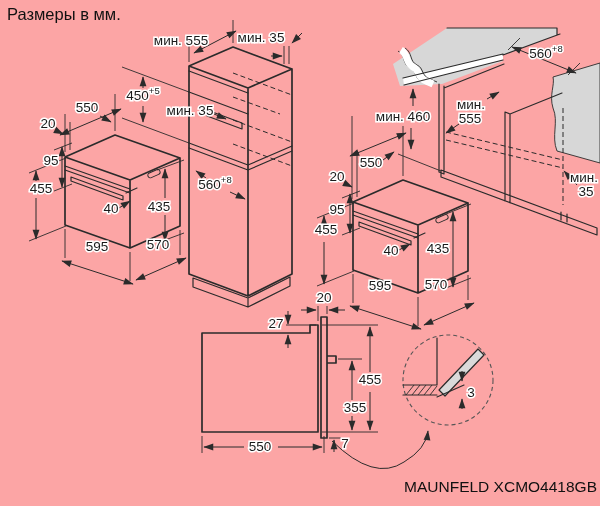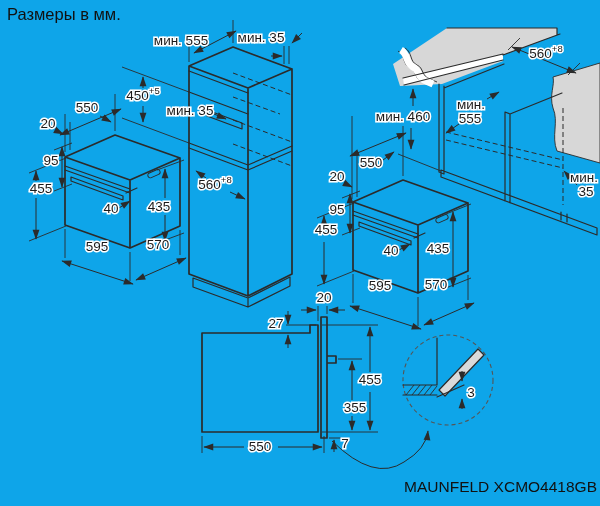--- a/index.html
+++ b/index.html
@@ -1,16 +1,16 @@
 <!DOCTYPE html>
 <html><head>
 <meta charset="utf-8">
 <style>
   html,body{margin:0;padding:0;background:#ffffff;}
-  .stage{position:relative;width:600px;height:506px;background:#0ea5e9;overflow:hidden;
+  .stage{position:relative;width:600px;height:506px;background:#fca5a5;overflow:hidden;
          font-family:"Liberation Sans",sans-serif;}
   svg{display:block;}
   .ol{stroke:#2b2b2b;stroke-width:1.7;fill:none;stroke-linejoin:round;stroke-linecap:round;}
   .o2{stroke:#2b2b2b;stroke-width:1.2;fill:none;stroke-linejoin:round;stroke-linecap:round;}
   .tl{stroke:#2b2b2b;stroke-width:0.9;fill:none;}
   .ar{stroke:#2b2b2b;stroke-width:1;fill:none;}
   .dash{stroke:#2b2b2b;stroke-width:1;fill:none;stroke-dasharray:5 3;}
   .dashc{stroke:#555;stroke-width:1.1;fill:none;stroke-dasharray:4 3;}
   .lbl{font-size:13.5px;fill:#1a1a1a;paint-order:stroke;stroke:#ffffff;stroke-width:3px;}
   .sup{font-size:9.5px;}

